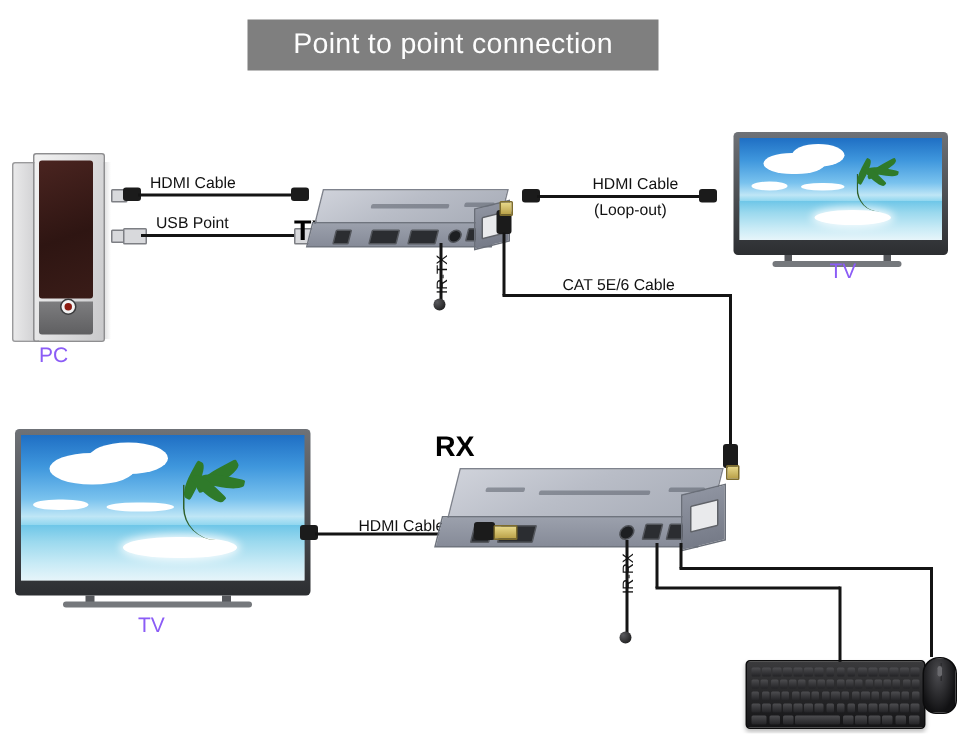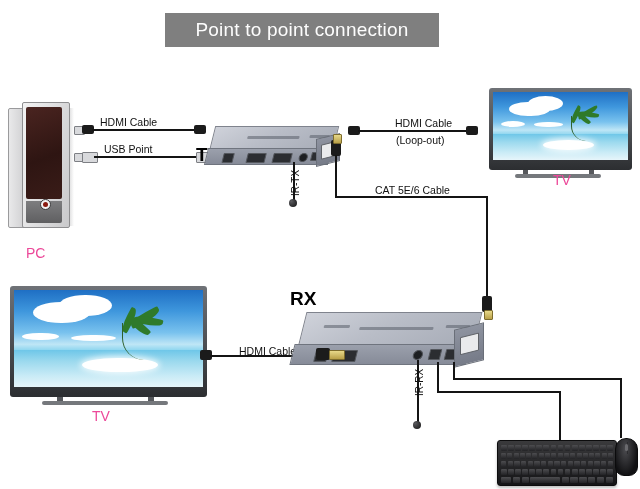--- a/index.html
+++ b/index.html
@@ -8,21 +8,21 @@
   #stage{position:relative;width:640px;height:489px;background:#fff;}
 
   
   .title-banner{position:absolute;left:165px;top:13px;width:274px;height:34px;
     background:#7f7f7f;display:flex;align-items:center;justify-content:center;}
   .title-banner span{color:#fdfdfd;font-size:19px;letter-spacing:.2px;}
 
   
   .lbl{position:absolute;color:#111;font-size:10.5px;white-space:nowrap;}
   .lbl-big{position:absolute;color:#000;font-weight:bold;font-size:19px;white-space:nowrap;}
-  .lbl-dev{position:absolute;color:#ec4899;font-size:13px;white-space:nowrap;}
+  .lbl-dev{position:absolute;color:#8b5cf6;font-size:13px;white-space:nowrap;}
   .vert{transform:rotate(-90deg);transform-origin:left top;}
 
   
   .pc{position:absolute;left:8px;top:108px;width:72px;height:118px;}
   .pc-side{position:absolute;left:0;top:0;width:16px;height:118px;
     background:linear-gradient(90deg,#e9e9ea,#cfcfd1);border:1px solid #9a9a9c;
     border-radius:2px 0 0 2px;}
   .pc-face{position:absolute;left:14px;top:-6px;width:46px;height:124px;
     background:linear-gradient(100deg,#f2f2f2 0%,#e3e3e4 40%,#c9c9cb 100%);
     border:1px solid #8e8e90;border-radius:2px;}
@@ -105,21 +105,21 @@
 
   <div class="pc">
     <div class="pc-side"></div>
     <div class="pc-shadow"></div>
     <div class="pc-face">
       <div class="pc-panel"></div>
       <div class="pc-lower"></div>
       <div class="pc-pwr"></div>
     </div>
   </div>
-  <div class="lbl-dev" style="left:26px;top:228px;font-size:14px;margin-top:17px;">PC</div>
+  <div class="lbl-dev" style="left:26px;top:228px;font-size:14px;">PC</div>
 
   <div class="plug-usb" style="left:74px;top:126px;width:9px;height:7px;"></div>
   <div class="plug-usb" style="left:74px;top:153px;width:9px;height:7px;"></div>
 
   <div class="conn" style="left:82px;top:125px;width:12px;height:9px;border-radius:2px;"></div>
   <div class="wire wire-h" style="left:92px;top:129px;width:110px;"></div>
   <div class="conn" style="left:194px;top:125px;width:12px;height:9px;border-radius:2px;"></div>
   <div class="lbl" style="left:100px;top:116px;">HDMI Cable</div>
 
   <div class="plug-usb" style="left:82px;top:152px;width:14px;height:9px;"></div>

